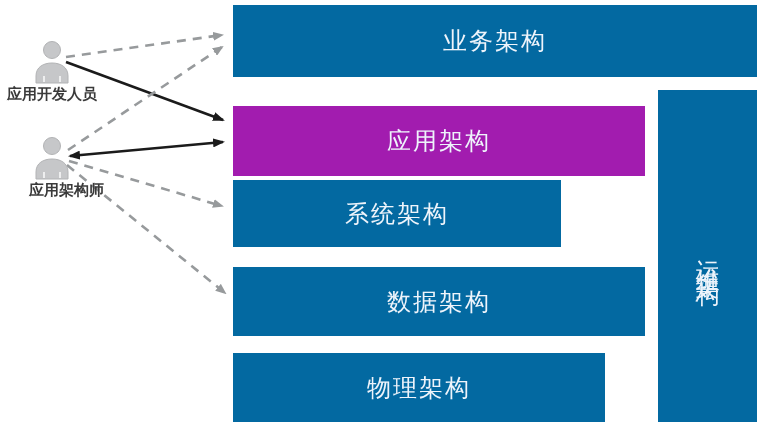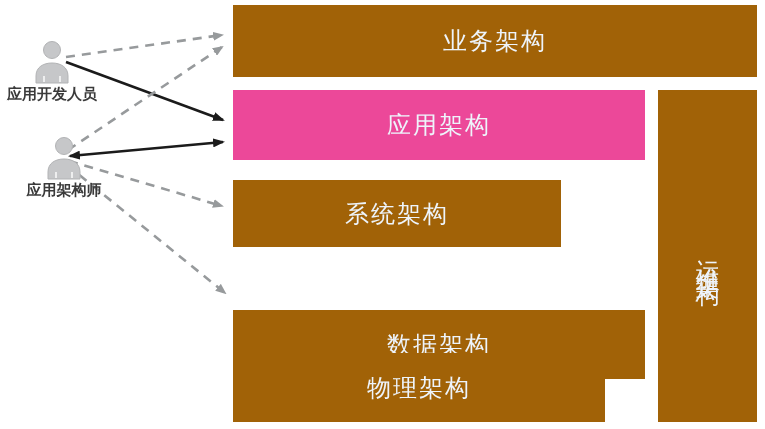--- a/index.html
+++ b/index.html
@@ -13,38 +13,38 @@
   }
   .layer-box {
     position: absolute;
     display: flex;
     align-items: center;
     justify-content: center;
     color: #eef4fb;
     font-size: 24px;
     letter-spacing: 2px;
   }
-  .blue { background: #a16207; }
-  .red  { background: #ec4899; }
+  .blue { background: #0369a1; }
+  .red  { background: #a21caf; margin-top: 16px; }
   .layer-business   { left: 233px; top: 5px;   width: 524px; height: 72px; }
   .layer-application{ left: 233px; top: 90px;  width: 412px; height: 70px; }
   .layer-system     { left: 233px; top: 180px; width: 328px; height: 67px; }
-  .layer-data       { left: 233px; top: 267px; width: 412px; height: 69px; margin-top: 43px; }
+  .layer-data       { left: 233px; top: 267px; width: 412px; height: 69px; }
   .layer-physical   { left: 233px; top: 353px; width: 372px; height: 69px; }
   .layer-ops        { left: 658px; top: 90px;  width: 99px;  height: 332px; }
   .layer-ops .vtext {
     writing-mode: vertical-rl;
     text-orientation: upright;
     letter-spacing: 8px;
     font-size: 24px;
     line-height: 1;
   }
   .actor { position: absolute; width: 104px; text-align: center; }
   .actor-developer { left: 0px;  top: 40px; }
-  .actor-architect { left: 12px;  top: 136px; }
+  .actor-architect { left: 0px;  top: 136px; text-align: right; }
   .actor .glyph { display: block; margin: 0 auto; }
   .actor .caption {
     margin-top: 1px;
     font-size: 15px;
     font-weight: bold;
     color: #3a3a3a;
     white-space: nowrap;
   }
   svg.arrows {
     position: absolute;

